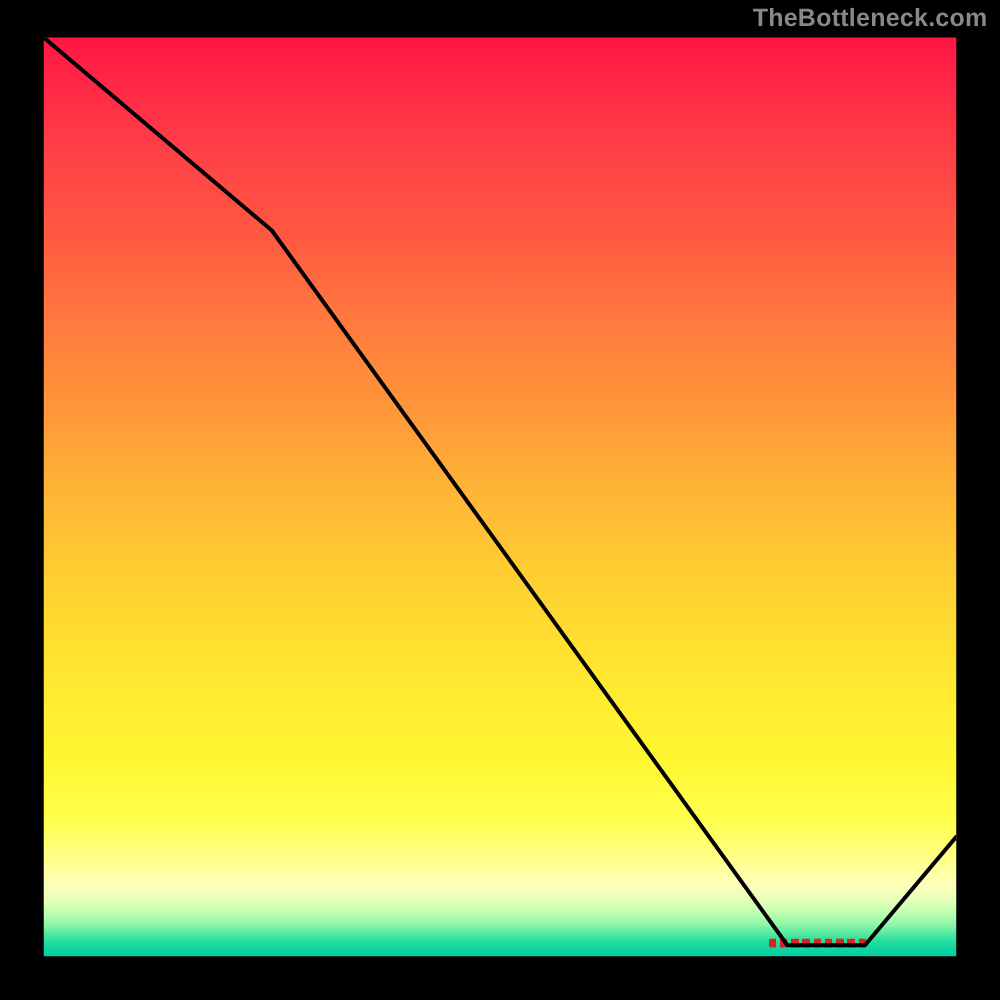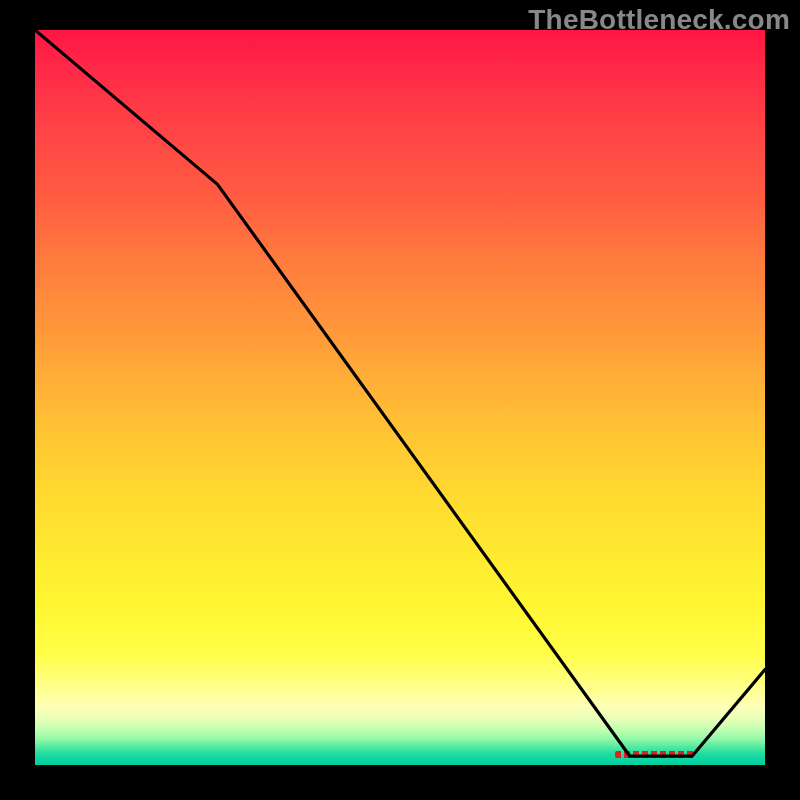--- a/index.html
+++ b/index.html
@@ -15,21 +15,21 @@
     position: relative;
     width: 800px;
     height: 800px;
     background: #000;
   }
   .watermark {
     position: absolute;
     top: 4px;
     right: 10px;
     color: #888;
-    font-size: 28px;
+    font-size: 20px;
     font-weight: 600;
     letter-spacing: 0.2px;
   }
   .plot-area {
     position: absolute;
     left: 35px;
     top: 30px;
     width: 730px;
     height: 735px;
     background: linear-gradient(

